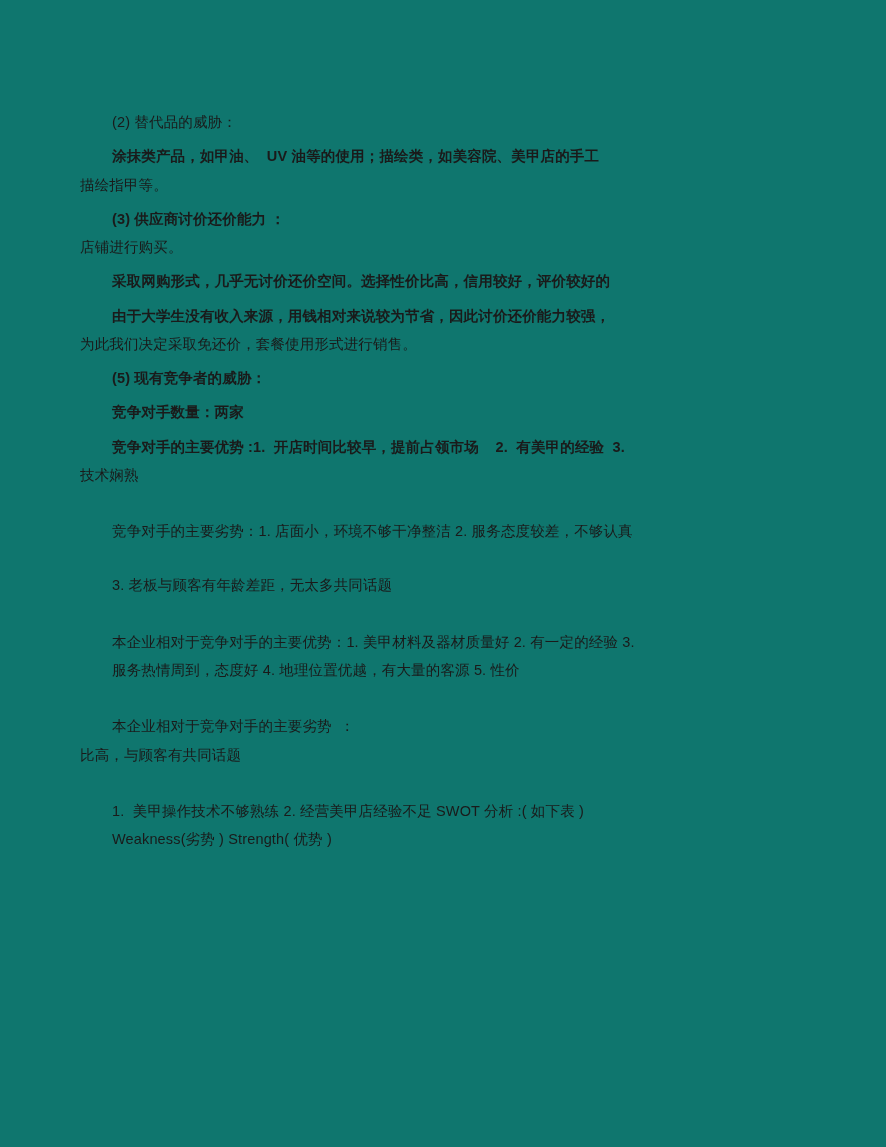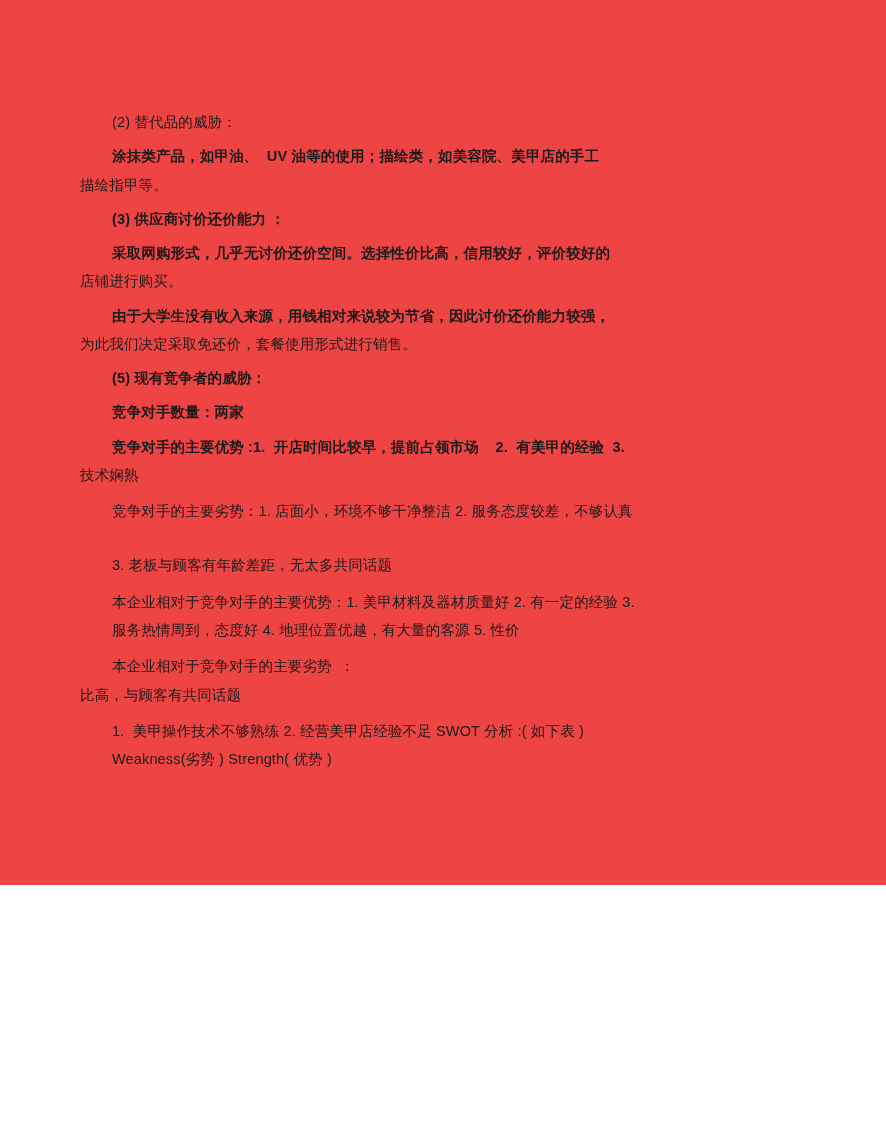--- a/index.html
+++ b/index.html
@@ -10,58 +10,58 @@
   body {
     width: 886px;
     height: 1147px;
     font-family: "Liberation Sans", sans-serif;
     color: #000000;
     -webkit-font-smoothing: antialiased;
   }
   .page {
     position: relative;
     width: 886px;
-    height: 885px;
-    background: #ef4444;
+    height: 1147px;
+    background: #0f766e;
     box-sizing: border-box;
     padding: 108px 80px 0 80px;
     overflow: hidden;
   }
   .doc-body {
     font-size: 14.5px;
     line-height: 1.95;
     color: #1a1a1a;
     letter-spacing: 0.15px;
   }
   .para {
     margin: 0 0 0 0;
     text-indent: 0;
     white-space: pre-wrap;
     word-break: break-word;
   }
   
   .ind-1 { padding-left: 32px; }
   .ind-0 { padding-left: 0; }
   .gap-sm { margin-top: 6px; font-weight: bold; }
-  .gap-md { margin-top: 8px; }
+  .gap-md { margin-top: 28px; }
   .blank-line { height: 26px; }
 </style>
 </head>
 <body>
 
 <div class="page">
   <div class="doc-body">
 
     <p class="para ind-1">(2) 替代品的威胁：</p>
     <p class="para ind-1 gap-sm">涂抹类产品，如甲油、  UV 油等的使用；描绘类，如美容院、美甲店的手工</p>
     <p class="para ind-0">描绘指甲等。</p>
 
     <p class="para ind-1 gap-sm">(3) 供应商讨价还价能力 ：</p>
+    <p class="para ind-0">店铺进行购买。</p>
     <p class="para ind-1 gap-sm">采取网购形式，几乎无讨价还价空间。选择性价比高，信用较好，评价较好的</p>
-    <p class="para ind-0">店铺进行购买。</p>
 
     <p class="para ind-1 gap-sm">由于大学生没有收入来源，用钱相对来说较为节省，因此讨价还价能力较强，</p>
     <p class="para ind-0">为此我们决定采取免还价，套餐使用形式进行销售。</p>
 
     <p class="para ind-1 gap-sm">(5) 现有竞争者的威胁：</p>
     <p class="para ind-1 gap-sm">竞争对手数量：两家</p>
     <p class="para ind-1 gap-sm">竞争对手的主要优势 :1.  开店时间比较早，提前占领市场    2.  有美甲的经验  3.</p>
     <p class="para ind-0">技术娴熟</p>
 
     <p class="para ind-1 gap-md">竞争对手的主要劣势：1. 店面小，环境不够干净整洁 2. 服务态度较差，不够认真</p>

